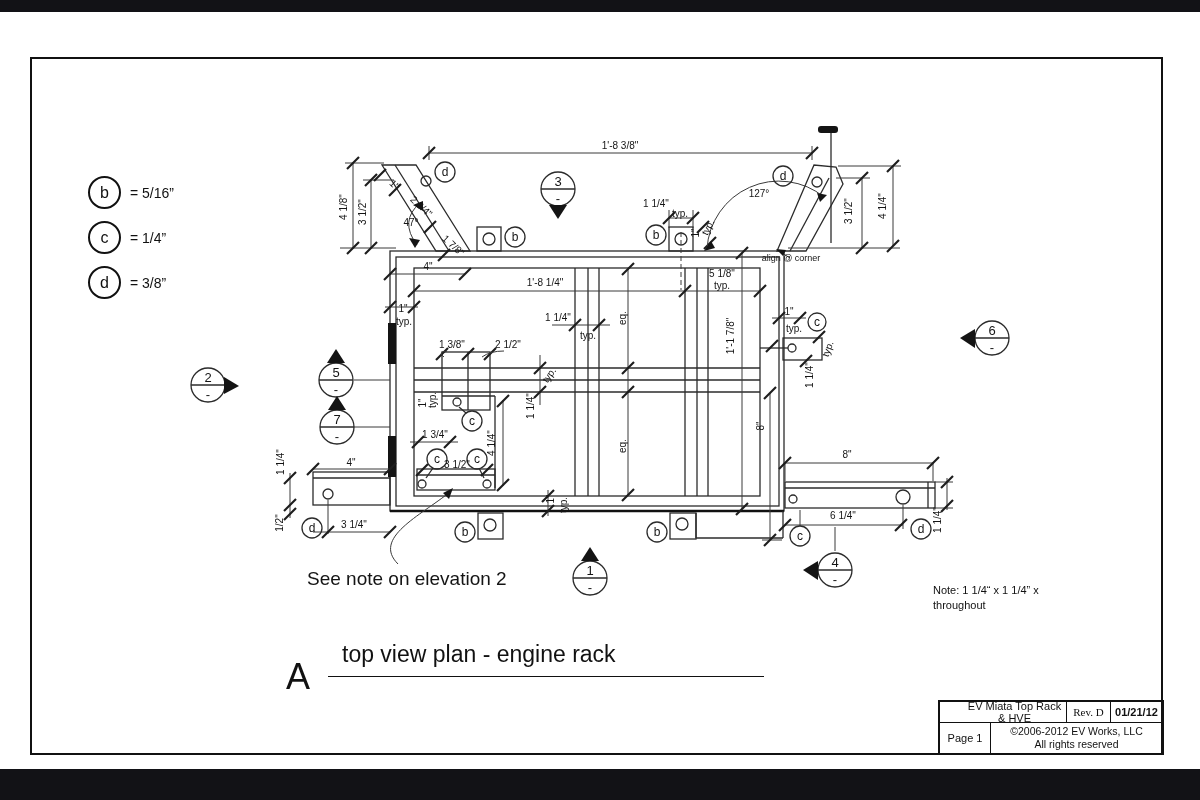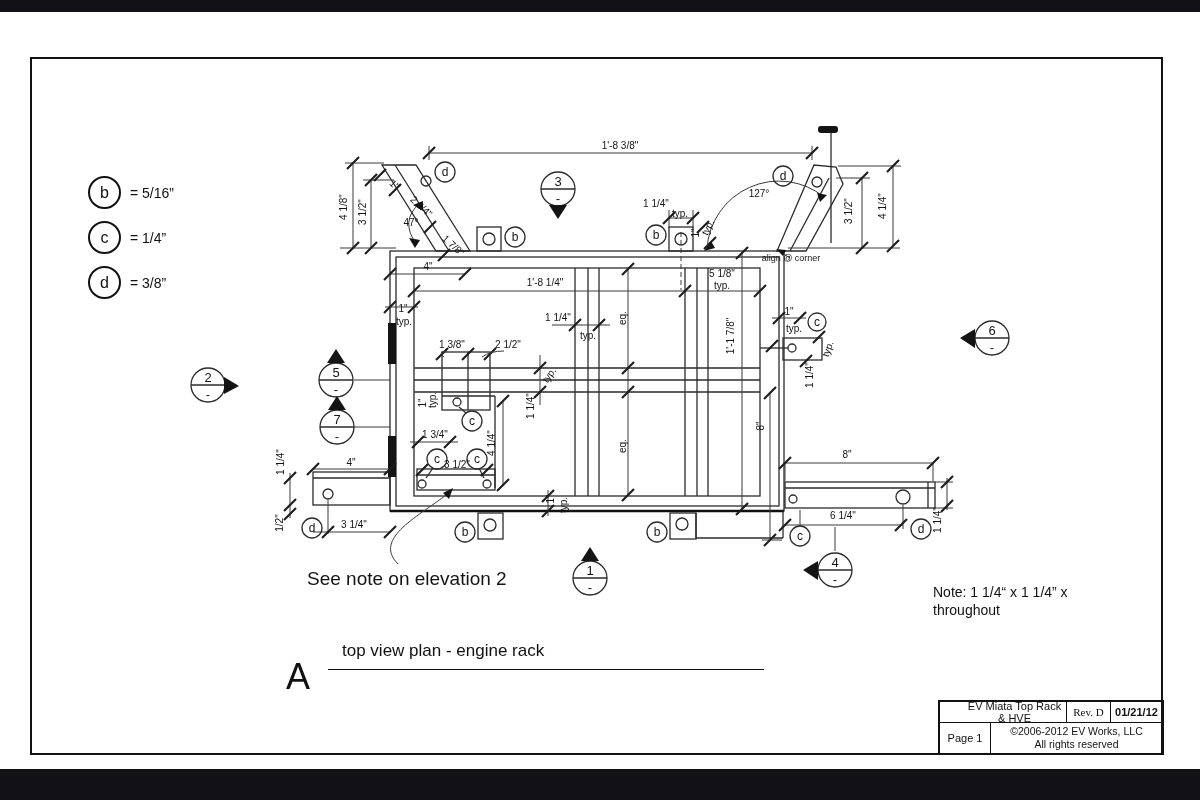--- a/index.html
+++ b/index.html
@@ -23,24 +23,24 @@
   .fillb{fill:#141414;stroke:none;}
   
   #legend{position:absolute;left:88px;top:170px;}
   .legend-row{display:flex;align-items:center;height:45px;}
   .legend-circle{display:inline-flex;align-items:center;justify-content:center;
       width:29px;height:29px;border:2px solid #111;border-radius:50%;
       font-size:16px;margin-right:9px;}
   .legend-val{font-size:14px;text-align:right;}
   
   #title-letter{position:absolute;left:286px;top:656px;font-size:36px;}
-  #title-text{position:absolute;left:328px;top:641px;width:436px;font-size:17px;
+  #title-text{position:absolute;left:328px;top:641px;width:436px;font-size:23px;
       padding:0 0 8px 14px;border-bottom:1.6px solid #111;box-sizing:border-box;}
   
-  #note{position:absolute;left:933px;top:583px;width:240px;font-size:14px;line-height:1.32;}
+  #note{position:absolute;left:933px;top:583px;width:240px;font-size:11px;line-height:1.32;}
   
   #title-block{position:absolute;left:938px;top:700px;width:226px;
       border:2.5px solid #111;box-sizing:border-box;font-size:11px;}
   .tb-row{display:flex;}
   .tb-row1{border-bottom:1.5px solid #111;}
   .tb-cell{display:flex;align-items:center;justify-content:center;
       box-sizing:border-box;padding:2px 1px;text-align:center;}
   .tb-project{width:127px;border-right:1.5px solid #111;height:20px;padding-left:24px;}
   .tb-rev{width:44px;border-right:1.5px solid #111;height:20px;font-family:Liberation Serif, serif;}
   .tb-date{flex:1;height:20px;font-weight:bold;}

